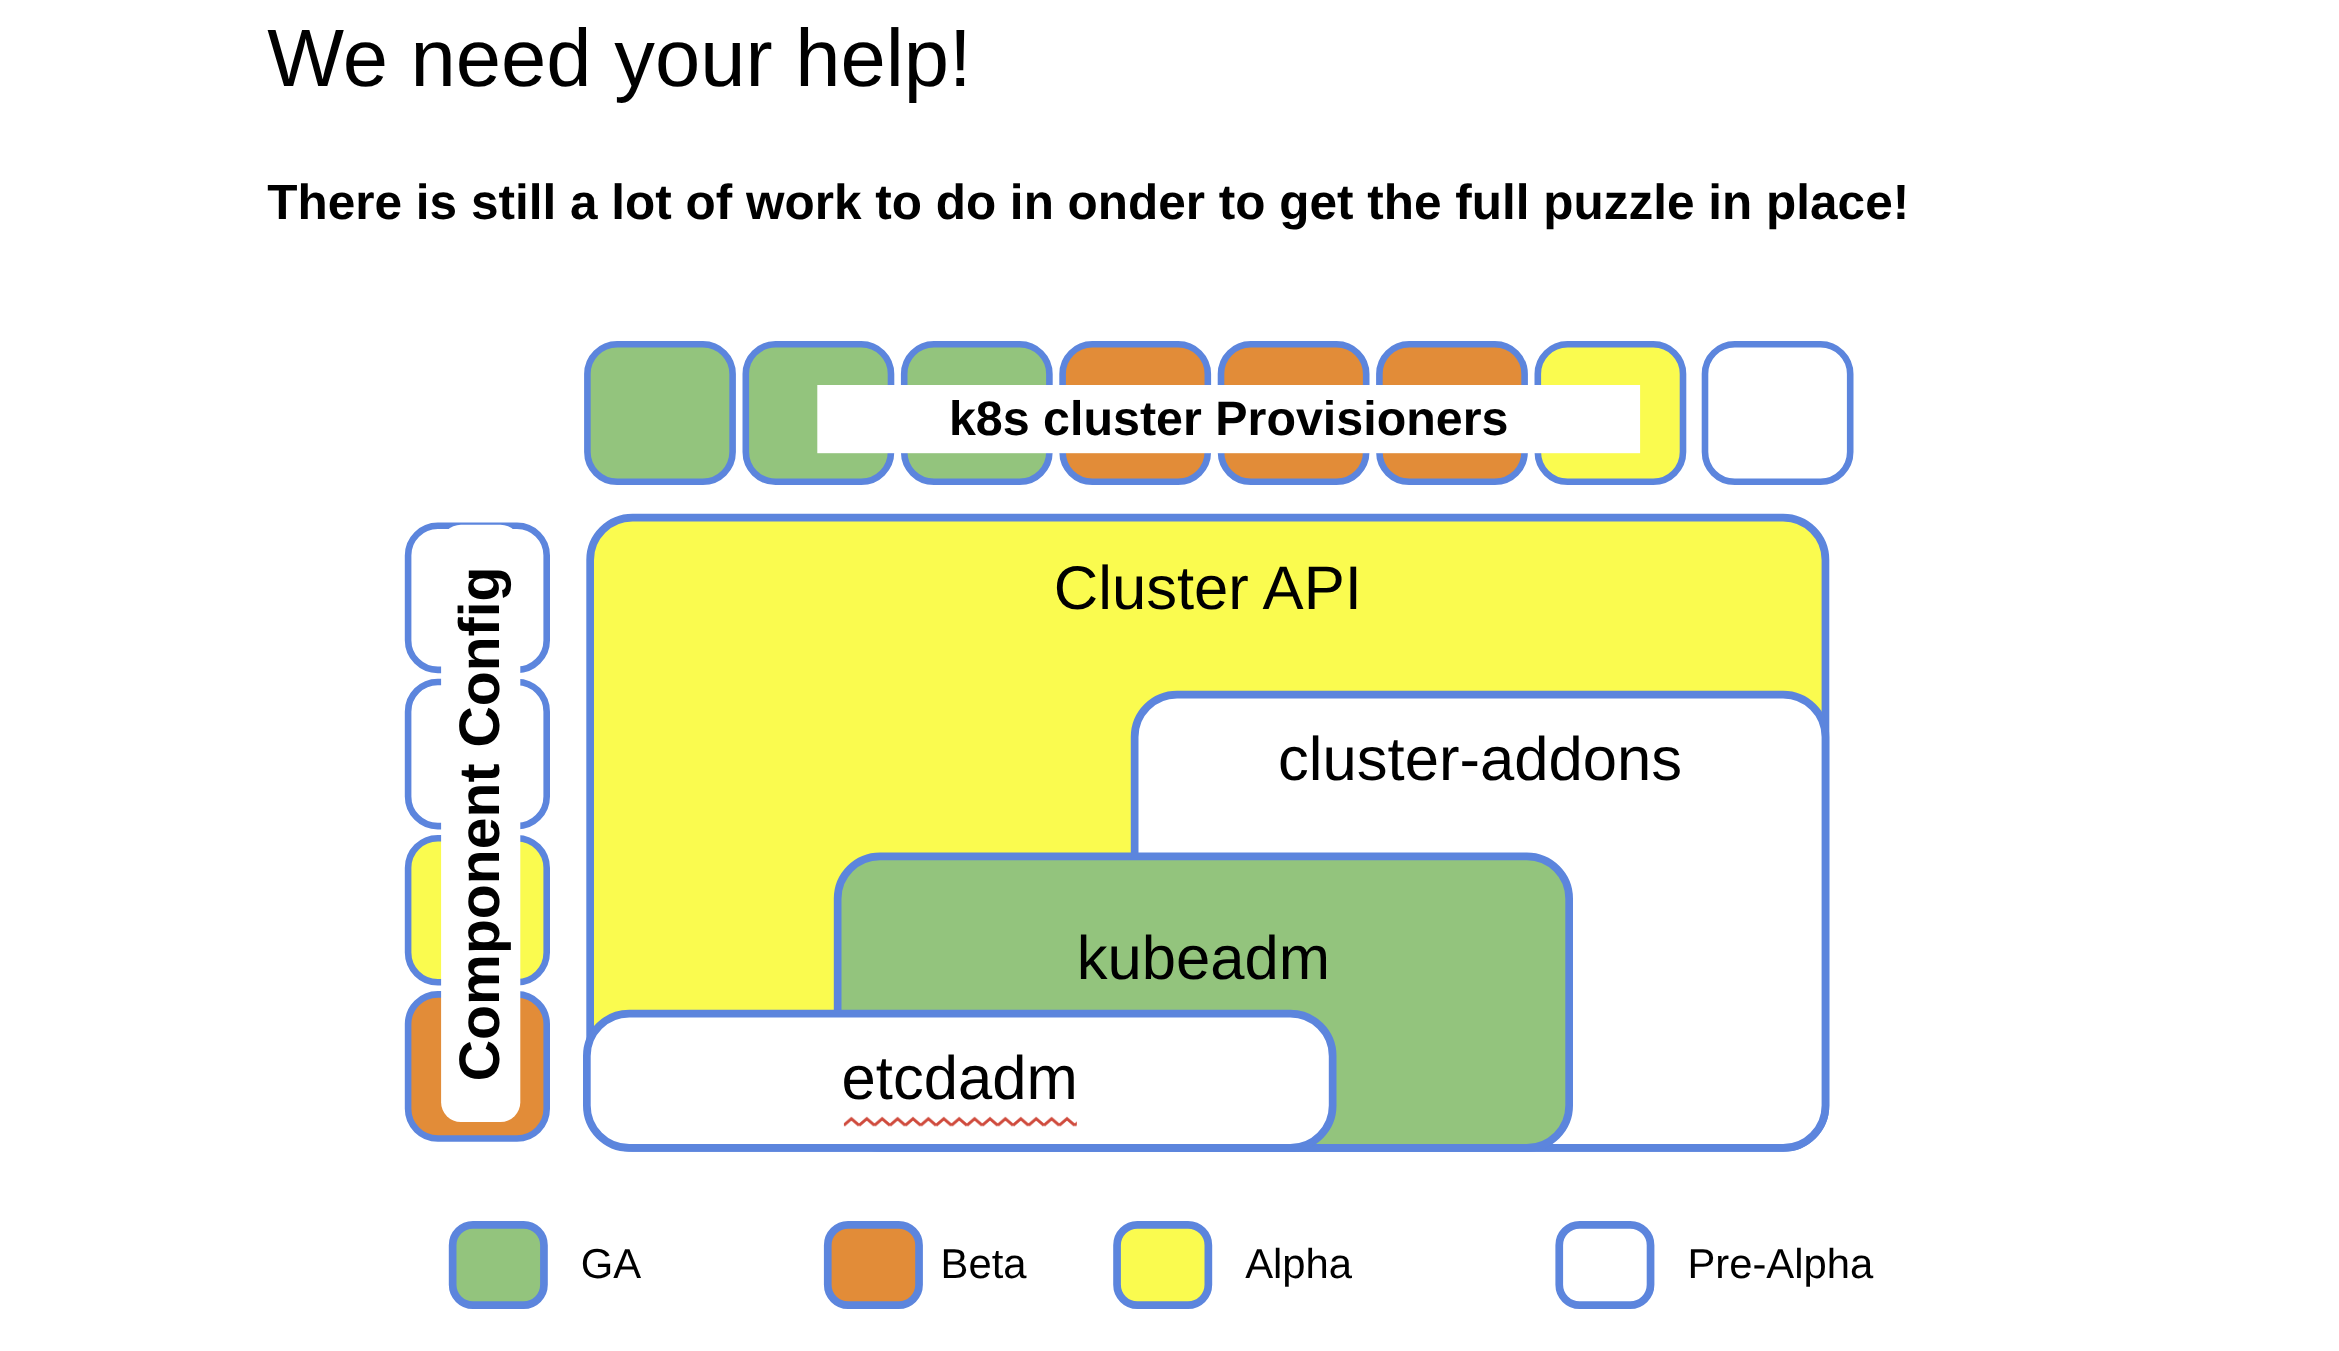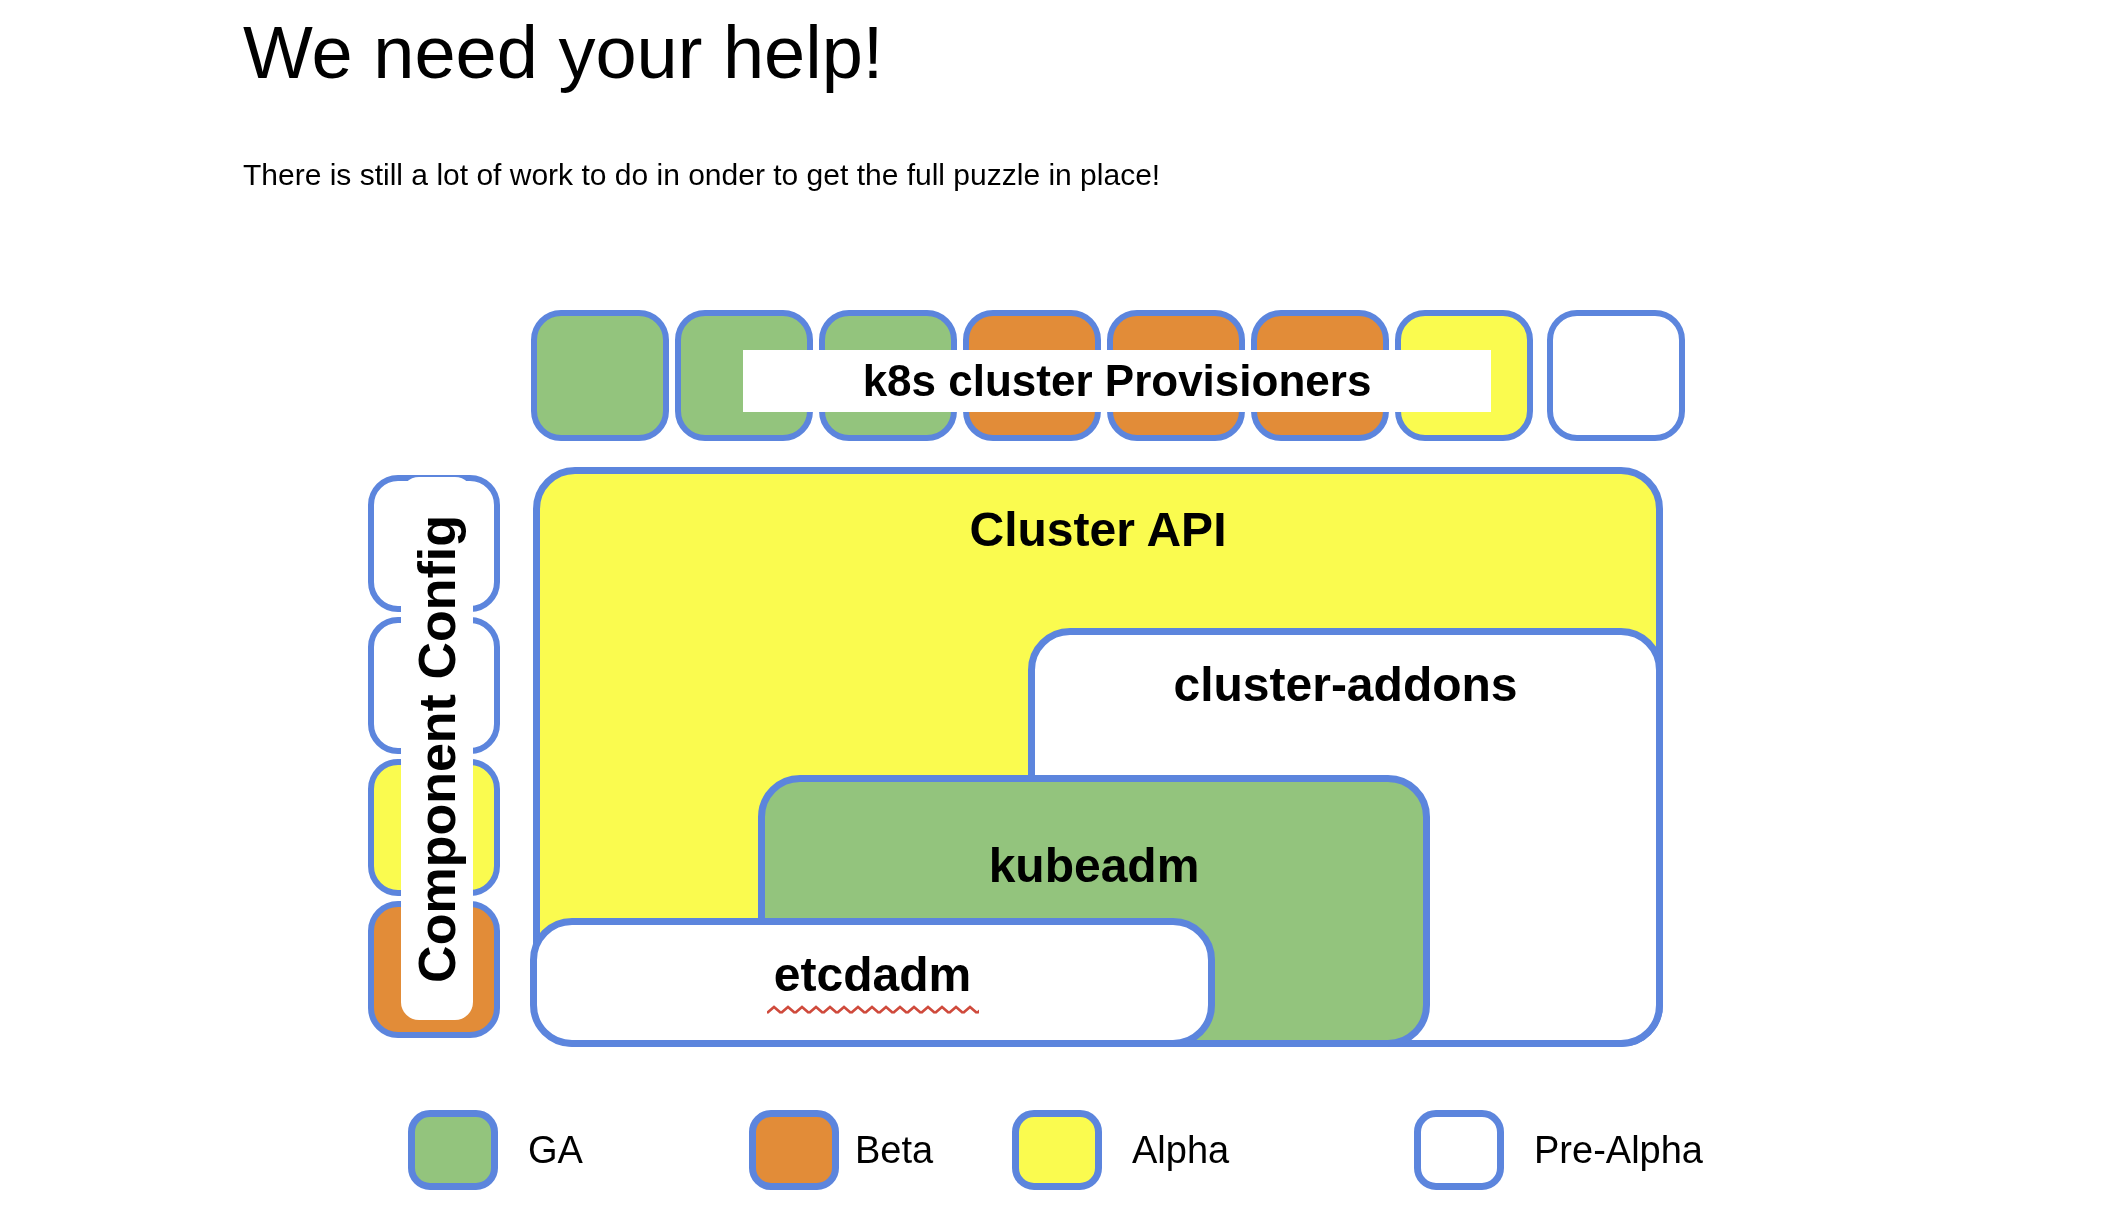--- a/index.html
+++ b/index.html
@@ -4,39 +4,39 @@
 <style>
   :root{
     --blue:#5C85DD;
     --red:#CF4A3C;
   }
   html,body{margin:0;padding:0;background:#fff;}
   body{font-family:"Liberation Sans","DejaVu Sans",sans-serif;color:#000;}
   .slide{position:relative;width:2126px;height:1228px;background:#fff;overflow:hidden;}
 
   .title{position:absolute;left:243px;top:10px;font-size:74px;font-weight:400;letter-spacing:0;margin:0;}
-  .subtitle{position:absolute;left:243px;top:158px;font-size:30px;font-weight:400;margin:0;}
+  .subtitle{position:absolute;left:243px;top:158px;font-size:45px;font-weight:700;margin:0;}
 
   
   .top-row{position:absolute;left:531px;top:310px;display:flex;gap:6px;z-index:2;}
   .top-row .sq{width:138px;height:131px;box-sizing:border-box;border:6px solid var(--blue);border-radius:30px;}
   .top-row .sq:last-child{margin-left:8px;}
   .prov-label{position:absolute;left:731px;top:350px;width:748px;height:62px;background:#fff;z-index:3;
     display:flex;align-items:center;justify-content:center;font-size:44px;font-weight:700;margin-left:12px;}
 
   
   .left-col{position:absolute;left:368px;top:475px;display:flex;flex-direction:column;gap:5px;z-index:1;}
   .left-col .sq{width:132px;height:137px;box-sizing:border-box;border:6px solid var(--blue);border-radius:30px;}
   .col-label{position:absolute;left:401px;top:477px;width:72px;height:543px;background:#fff;border-radius:18px;z-index:2;
     display:flex;align-items:center;justify-content:center;}
   .col-label span{writing-mode:vertical-rl;transform:rotate(180deg);font-size:52px;font-weight:700;white-space:nowrap;}
 
   
   .box{position:absolute;box-sizing:border-box;border:7px solid var(--blue);border-radius:42px;}
-  .box .box-title{display:block;text-align:center;font-size:48px;font-weight:700;}
+  .box .box-title{display:block;text-align:center;font-size:56px;font-weight:400;}
   .box-cluster-api{left:533px;top:467px;width:1130px;height:580px;z-index:1;}
   .box-cluster-api .box-title{margin-top:28px;}
   .box-cluster-addons{left:1028px;top:628px;width:635px;height:419px;z-index:2;background:#fff;}
   .box-cluster-addons .box-title{margin-top:22px;}
   .box-kubeadm{left:758px;top:775px;width:672px;height:272px;z-index:3;}
   .box-kubeadm .box-title{margin-top:56px;}
   .box-etcdadm{left:530px;top:918px;width:685px;height:129px;z-index:4;background:#fff;text-align:center;}
   .box-etcdadm .box-title{margin-top:22px;}
   .squiggle{display:block;margin:2px auto 0 auto;}
 

